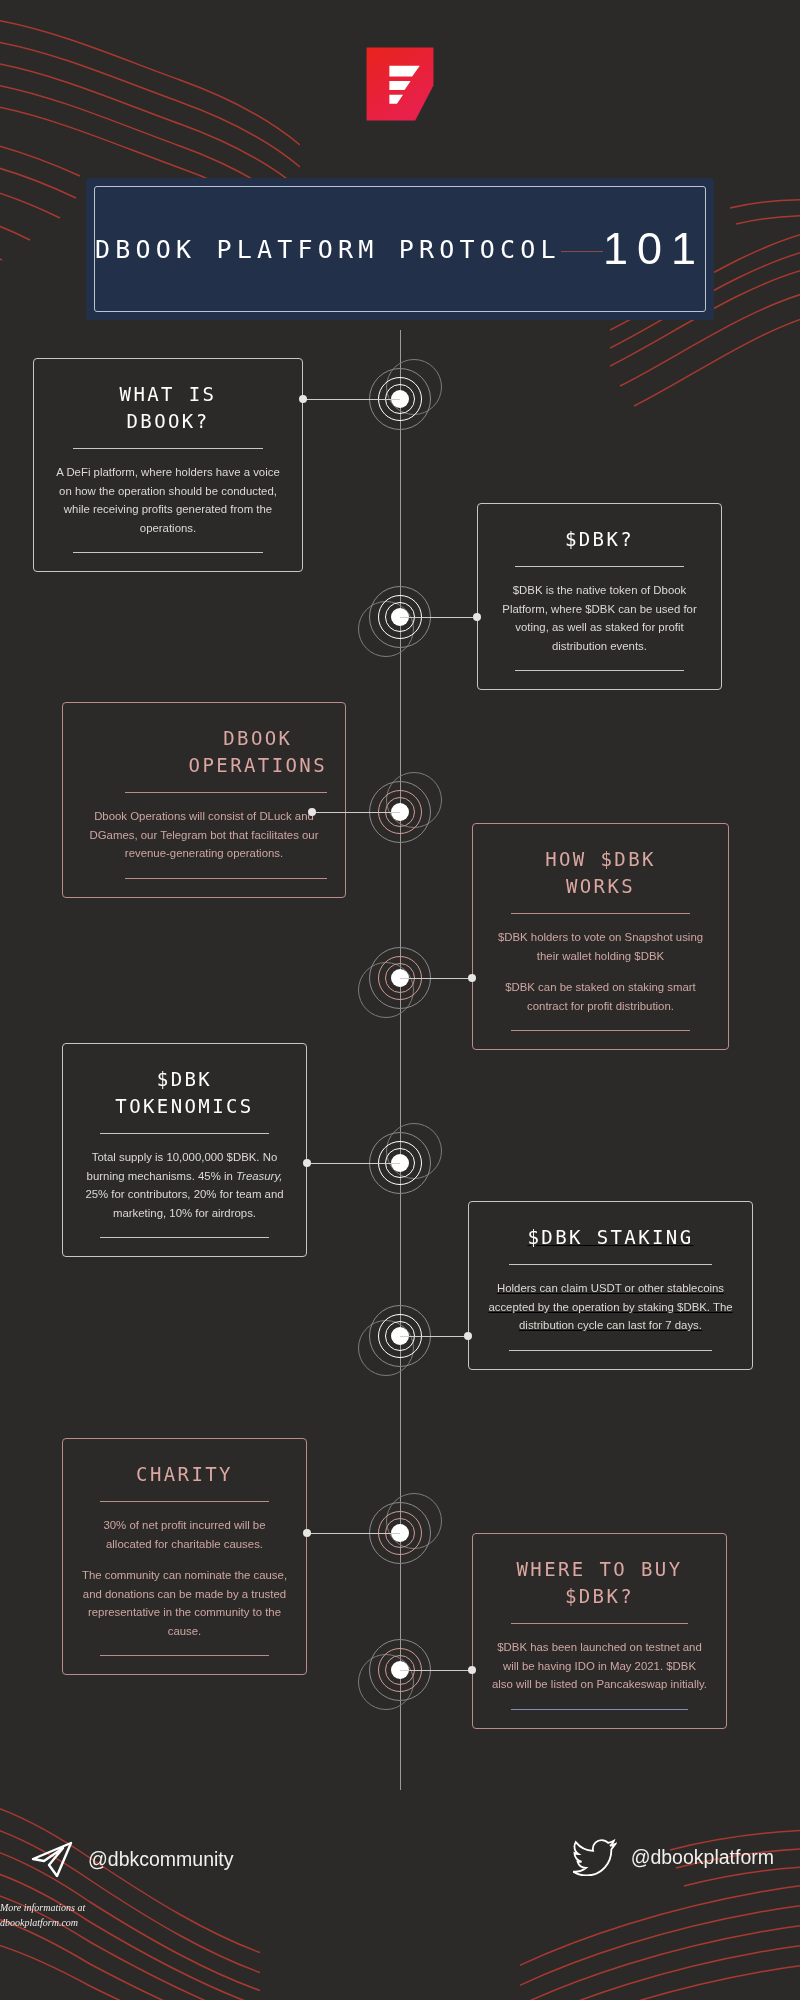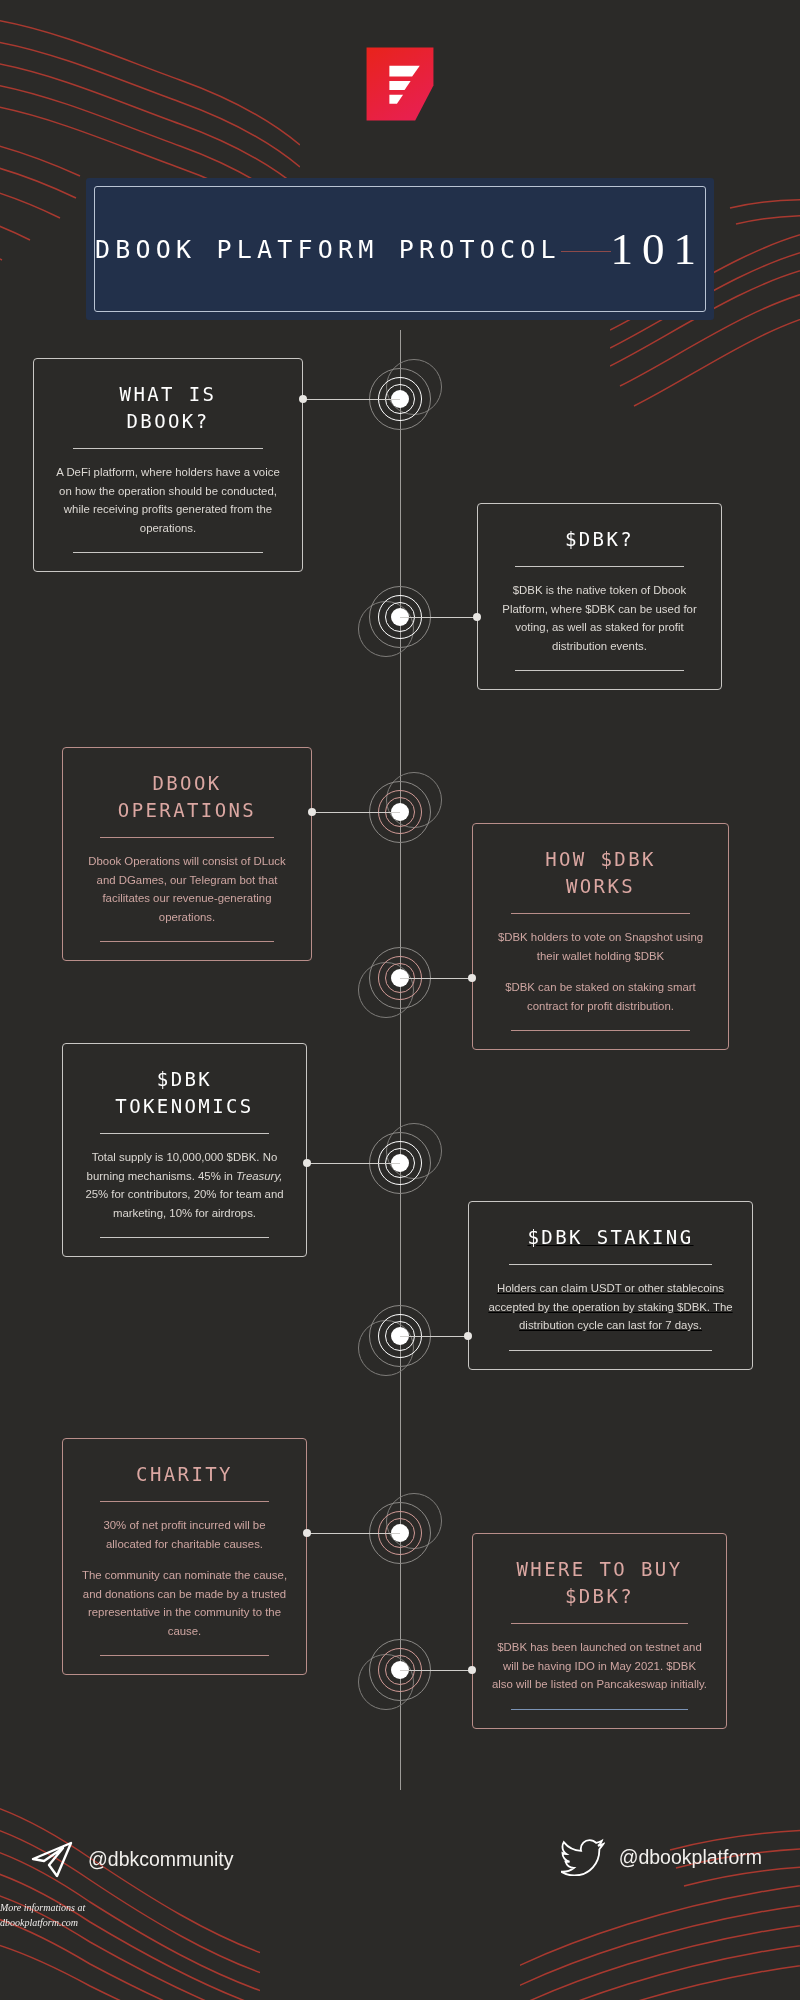--- a/index.html
+++ b/index.html
@@ -31,21 +31,21 @@
     border: 1.6px solid #b9c4d4; border-radius: 3px;
     display: flex; flex-direction: row; align-items: center; justify-content: center;
   }
   .banner-title {
     font-size: 25px; letter-spacing: 5.2px; color: #ffffff; font-weight: 400;
     font-family: "DejaVu Sans Mono", monospace; white-space: nowrap;
   }
   .banner-rule { width: 86%; height: 1.4px; background: #8d4a4a; margin: 11px 0 6px; }
   .banner-num {
     font-size: 45px; letter-spacing: 9px; color: #ffffff; font-weight: 400;
-    font-family: Liberation Serif, serif;
+    font-family: Liberation Sans, sans-serif;
   }
 
   
   .spine { position: absolute; left: 399.5px; top: 330px; width: 1.3px; height: 1460px; background: #9d9b98; }
 
   
   .node { position: absolute; width: 0; height: 0; }
   .node i { position: absolute; border-radius: 50%; transform: translate(-50%, -50%); left: 0; top: 0; display: block; }
   .node .r1 { width: 18px; height: 18px; background: #ffffff; }
   .node .r2 { width: 30px; height: 30px; border: 1.6px solid #ffffff; }
@@ -208,21 +208,21 @@
       </div>
       <div class="conn" style="left: 400px; width: 77px; top: 617px; background: rgb(207, 205, 202);"></div>
       <div class="conn-dot" style="left: 473px; top: 617px;"></div>
       <div class="node pink" style="left: 400px; top: 812px;">
         <i class="off" style="left: 14px; top: -12px;"></i>
         <i class="r4"></i>
         <i class="r3"></i>
         <i class="r2"></i>
         <i class="r1"></i>
       </div>
-      <div class="card pink" style="top: 747px; left: 62px; width: 250px;">
+      <div class="card pink" style="top: 702px; left: 62px; width: 284px; align-items: flex-end;">
         <h3>DBOOK
 OPERATIONS</h3>
         <div class="rule"></div>
         <p>Dbook Operations will consist of DLuck and DGames, our Telegram bot that facilitates our revenue-generating operations.</p>
         <div class="rule-b"></div>
       </div>
       <div class="conn" style="left: 312px; width: 88px; top: 812px; background: rgb(207, 205, 202);"></div>
       <div class="conn-dot" style="left: 308px; top: 812px;"></div>
       <div class="node pink" style="left: 400px; top: 978px;">
         <i class="off" style="left: -14px; top: 12px;"></i>
@@ -306,21 +306,21 @@
       <div class="conn-dot" style="left: 468px; top: 1670px;"></div>
     </div>
 
   <div class="social" style="left:30px; top:1840px;">
     <svg width="44" height="38" viewBox="0 0 44 38">
       <path d="M3 19 L41 3 L27 36 L19 25 L33 8 L14 21 Z" fill="none" stroke="#ffffff" stroke-width="2.4" stroke-linejoin="round"></path>
     </svg>
     <span>@dbkcommunity</span>
   </div>
 
-  <div class="social" style="right:38px; top:1838px;">
+  <div class="social" style="right:26px; top:1838px;">
     <svg width="44" height="38" viewBox="0 0 48 40">
       <path d="M46 6 c-1.8 .9 -3.6 1.4 -5.6 1.7 2-1.3 3.5-3.2 4.2-5.5 -1.9 1.1 -4 1.9 -6.2 2.4 C36.6 2.7 34 1.5 31.2 1.5 c-5.3 0 -9.6 4.3 -9.6 9.6 0 .8 .1 1.5 .3 2.2 C13.9 12.9 7.4 9.3 3 3.8 c-.9 1.5 -1.4 3.2 -1.4 5.1 0 3.3 1.7 6.2 4.3 7.9 -1.6 0 -3-.5 -4.3-1.2 v.1 c0 4.6 3.3 8.5 7.7 9.4 -.8 .2 -1.6 .3 -2.5 .3 -.6 0 -1.2-.1 -1.8-.2 1.2 3.8 4.8 6.6 9 6.7 -3.3 2.6 -7.4 4.1 -11.9 4.1 -.8 0 -1.5 0 -2.3-.1 4.3 2.7 9.3 4.3 14.7 4.3 17.7 0 27.3-14.6 27.3-27.3 v-1.2 C43 9.7 44.7 8 46 6 z" fill="none" stroke="#ffffff" stroke-width="2"></path>
     </svg>
     <span>@dbookplatform</span>
   </div>
 
   <div class="more" style="top:1900px;">
     <div>More informations at</div>
     <div>dbookplatform.com</div>
   </div>

